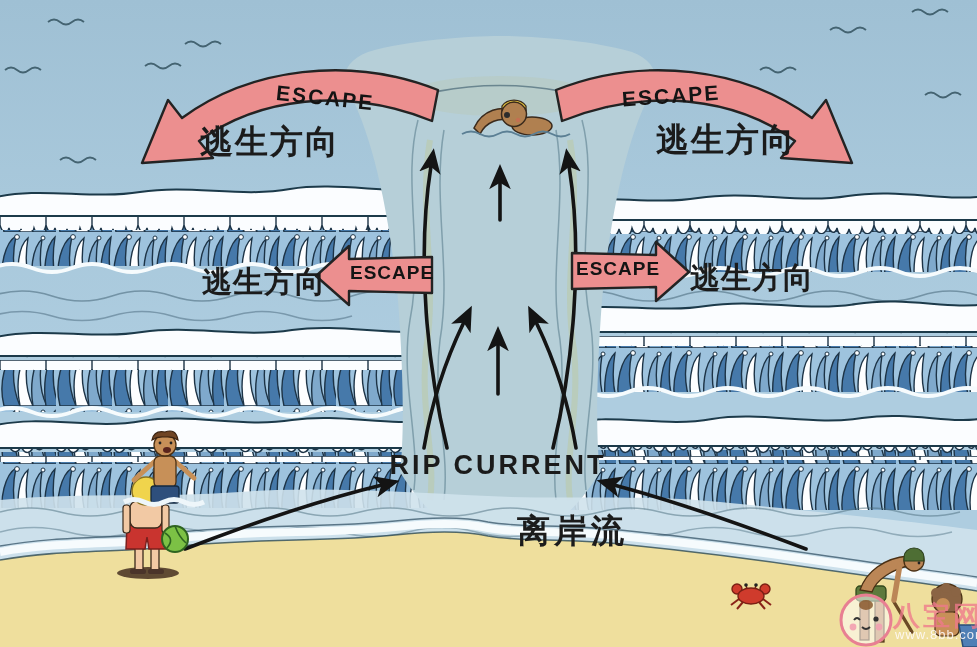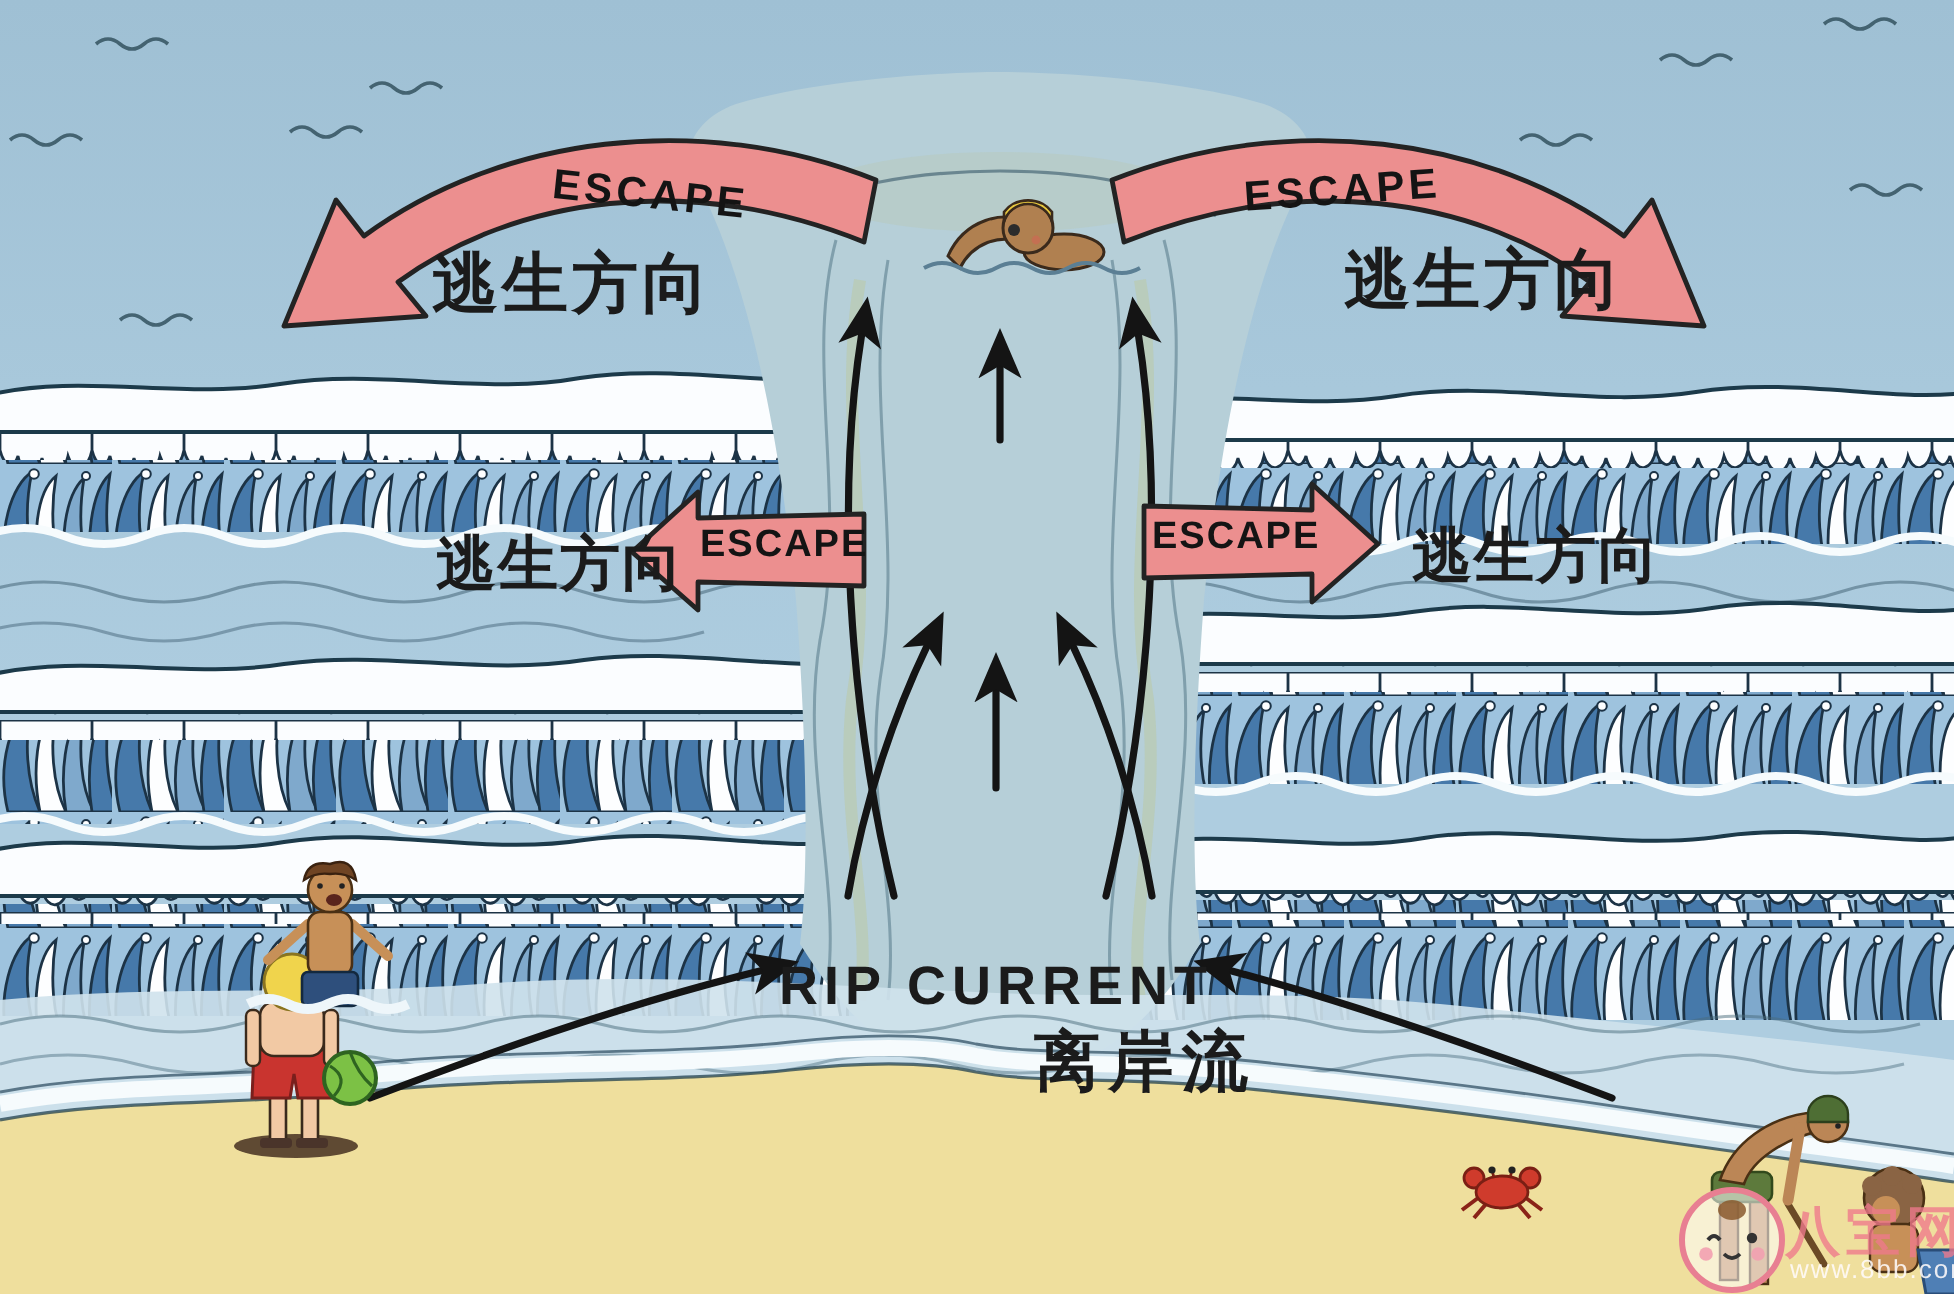--- a/index.html
+++ b/index.html
@@ -5,21 +5,21 @@
   html,body{margin:0;padding:0;background:#666;}
   #stage{
     position:relative;width:977px;height:647px;overflow:hidden;
     font-family:"Liberation Sans","DejaVu Sans",sans-serif;
     background:linear-gradient(180deg,#9fc0d4 0%,#a8c8db 30%,#aecde0 60%);
   }
   #art{position:absolute;left:0;top:0;}
   .txt{position:absolute;pointer-events:none;white-space:nowrap;color:#1b1b1b;}
   .escape{font-weight:700;letter-spacing:2px;font-size:21px;color:#141414;
           font-family:"Liberation Sans",sans-serif;}
-  .zh{font-weight:700;font-family:"DejaVu Sans",sans-serif;margin-left:16px;}
+  .zh{font-weight:700;font-family:"DejaVu Sans",sans-serif;}
   .zh-big{font-size:33px;letter-spacing:2px;}
   .zh-mid{font-size:30px;letter-spacing:1px;}
   .rip-en{font-size:27px;font-weight:700;letter-spacing:3px;width:260px;text-align:center;}
   .rip-zh{font-size:33px;font-weight:700;letter-spacing:4px;width:260px;text-align:right;
           font-family:"DejaVu Sans",sans-serif;}
   .wm-name{font-size:27px;font-weight:700;color:rgba(238,120,140,.78);
            font-family:"DejaVu Sans",sans-serif;letter-spacing:3px;}
   .wm-url{font-size:13px;color:rgba(255,250,250,.88);letter-spacing:1px;}
 </style>
 </head>
@@ -229,19 +229,19 @@
 
 <div class="txt escape" style="left:622px;top:84px;transform:rotate(-4deg);">ESCAPE</div>
 <div class="txt zh zh-big" style="left:656px;top:118px;">逃生方向</div>
 
 <div class="txt escape" style="left:350px;top:262px;font-size:19px;letter-spacing:1px;">ESCAPE</div>
 <div class="txt zh zh-mid" style="left:202px;top:262px;">逃生方向</div>
 
 <div class="txt escape" style="left:576px;top:258px;font-size:19px;letter-spacing:1px;">ESCAPE</div>
 <div class="txt zh zh-mid" style="left:690px;top:258px;">逃生方向</div>
 
-<div class="txt rip-en" style="left:368px;top:478px;">RIP CURRENT</div>
+<div class="txt rip-en" style="left:368px;top:450px;">RIP CURRENT</div>
 <div class="txt rip-zh" style="left:368px;top:509px;">离岸流</div>
 
 <div class="txt wm-name" style="left:893px;top:598px;">八宝网</div>
 <div class="txt wm-url" style="left:895px;top:627px;">www.8bb.com</div>
 
 </div>
 
 </body></html>

